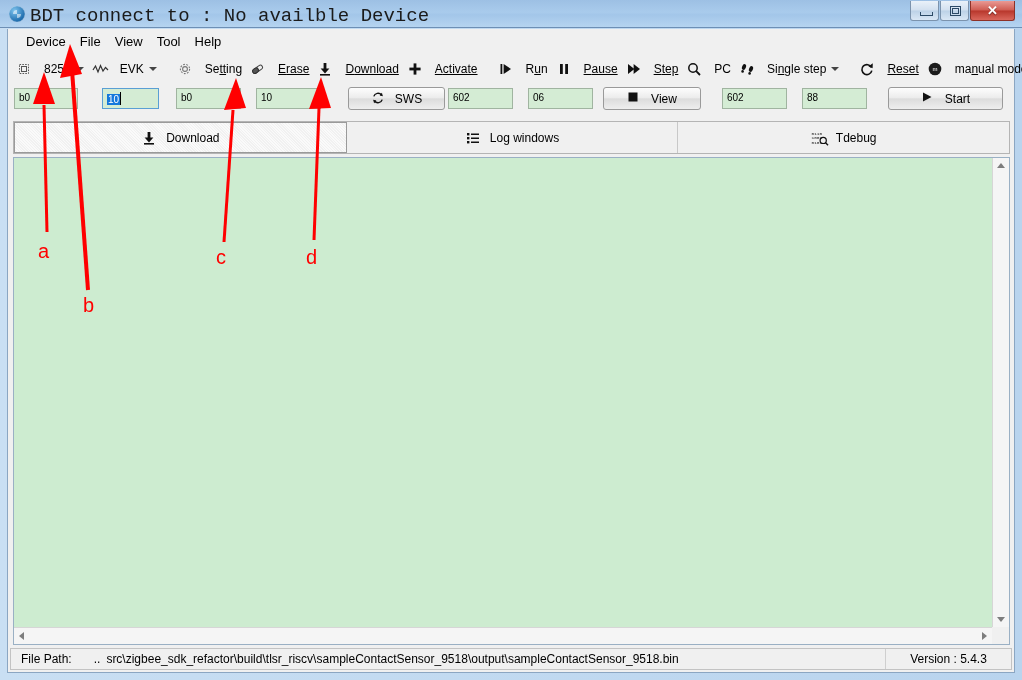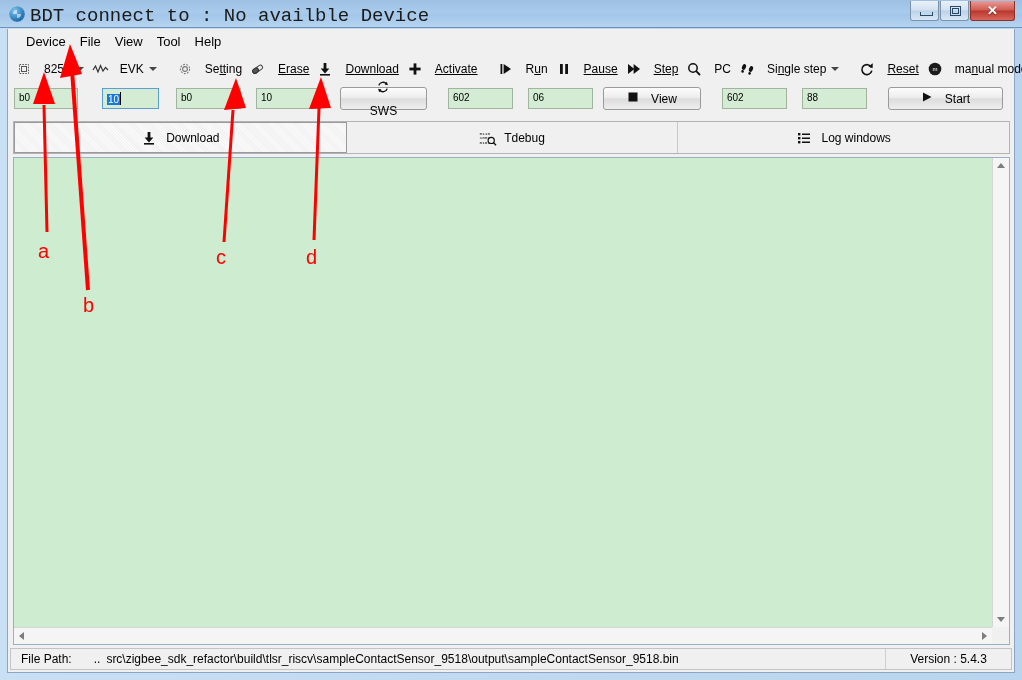--- a/index.html
+++ b/index.html
@@ -563,21 +563,21 @@
       <div class="tfield" style="left:6px;width:64px;">b0</div>
 
       <div class="tfield focused" style="left:94px;width:57px;">
         <span class="selected">10</span><span class="caretbar"></span>
       </div>
 
       <div class="tfield" style="left:168px;width:65px;">b0</div>
 
       <div class="tfield" style="left:248px;width:65px;">10</div>
 
-      <div class="gbtn" style="left:332px;width:87px;flex-direction:column;">
+      <div class="gbtn" style="left:340px;width:97px;">
         <span class="ico">
           <svg width="14" height="14" viewBox="0 0 16 16">
             <path d="M3.2 6.2 A5 5 0 0 1 12 4.6" fill="none" stroke="#111" stroke-width="1.6"></path>
             <path d="M12.8 9.8 A5 5 0 0 1 4 11.4" fill="none" stroke="#111" stroke-width="1.6"></path>
             <polygon points="12.4,2 13.6,6 9.9,5.2" fill="#111"></polygon>
             <polygon points="3.6,14 2.4,10 6.1,10.8" fill="#111"></polygon>
           </svg>
         </span>
         <span>SWS</span>
       </div>
@@ -612,49 +612,49 @@
     <div class="tabstrip">
       <div class="tab active">
         <span class="ico">
           <svg width="16" height="16" viewBox="0 0 16 16">
             <rect x="6.6" y="2" width="2.8" height="6.4" fill="#111"></rect>
             <polygon points="3.6,7.6 12.4,7.6 8,12.4" fill="#111"></polygon>
             <rect x="3" y="13" width="10" height="1.6" fill="#111"></rect>
           </svg>
         </span>
         <span>Download</span>
+      </div>
+      <div class="tab">
+        <span class="ico">
+          <svg width="16" height="16" viewBox="0 0 16 16">
+            <g fill="#111">
+              <rect x="2" y="3" width="2.4" height="2.4"></rect>
+              <rect x="2" y="7" width="2.4" height="2.4"></rect>
+              <rect x="2" y="11" width="2.4" height="2.4"></rect>
+              <rect x="6" y="3.5" width="8" height="1.5"></rect>
+              <rect x="6" y="7.5" width="8" height="1.5"></rect>
+              <rect x="6" y="11.5" width="8" height="1.5"></rect>
+            </g>
+          </svg>
+        </span>
+        <span>Log windows</span>
       </div>
       <div class="tab">
         <span class="ico">
           <svg width="18" height="16" viewBox="0 0 18 16">
             <g font-family="Liberation Mono, monospace" font-size="4.4" fill="#111">
               <text x="0.5" y="4.6">0110</text>
               <text x="0.5" y="9.2">1001</text>
               <text x="0.5" y="13.8">0101</text>
             </g>
             <circle cx="12.2" cy="10.4" r="3.1" fill="none" stroke="#111" stroke-width="1.2"></circle>
             <line x1="14.4" y1="12.6" x2="17" y2="15.2" stroke="#111" stroke-width="1.4"></line>
           </svg>
         </span>
         <span>Tdebug</span>
-      </div>
-      <div class="tab">
-        <span class="ico">
-          <svg width="16" height="16" viewBox="0 0 16 16">
-            <g fill="#111">
-              <rect x="2" y="3" width="2.4" height="2.4"></rect>
-              <rect x="2" y="7" width="2.4" height="2.4"></rect>
-              <rect x="2" y="11" width="2.4" height="2.4"></rect>
-              <rect x="6" y="3.5" width="8" height="1.5"></rect>
-              <rect x="6" y="7.5" width="8" height="1.5"></rect>
-              <rect x="6" y="11.5" width="8" height="1.5"></rect>
-            </g>
-          </svg>
-        </span>
-        <span>Log windows</span>
       </div>
     </div>
 
     <div class="content-wrap">
       <div class="content-area"></div>
       <div class="vscroll">
         <span class="sb-arrow sb-up"></span>
         <span class="sb-arrow sb-down"></span>
       </div>
       <div class="hscroll">

